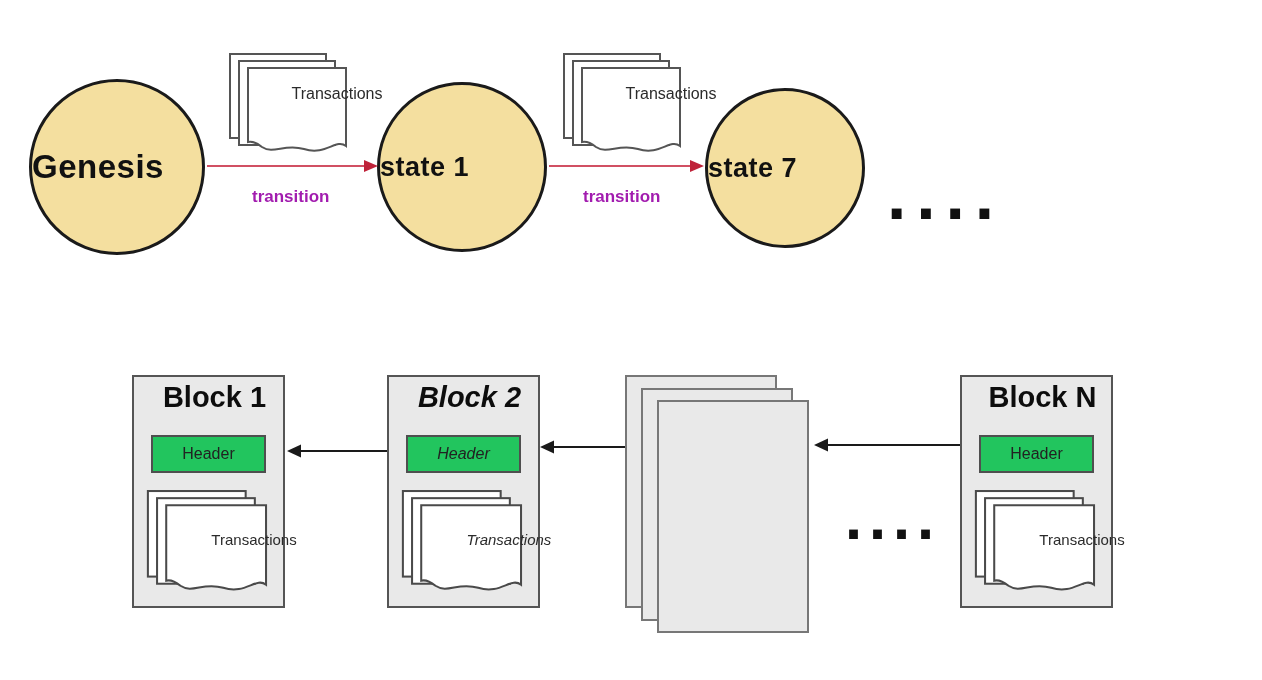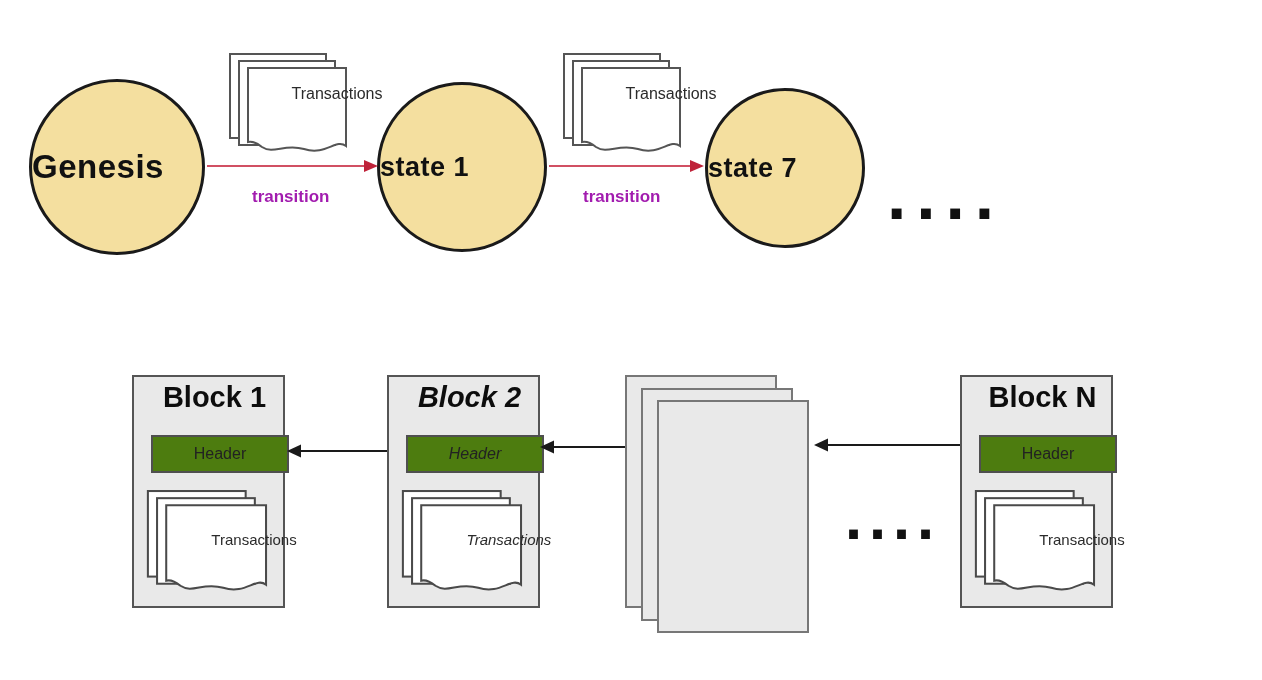--- a/index.html
+++ b/index.html
@@ -50,22 +50,22 @@
     position:absolute;top:375px;width:153px;height:233px;
     background:#e9e9e9;border:2px solid #555;
     box-sizing:border-box;
     padding-left:12px;
   }
   .block-title{
     margin-top:4px;text-align:center;
     font-weight:bold;font-size:29px;color:#0d0d0d;
   }
   .header-box{
-    position:absolute;left:17px;top:58px;width:138px;height:38px;
-    background:#4d7c0f;border:2px solid #4f4f4f;
+    position:absolute;left:17px;top:58px;width:115px;height:38px;
+    background:#22c55e;border:2px solid #4f4f4f;
     box-sizing:border-box;
     display:flex;align-items:center;justify-content:center;
   }
   .header-box span{font-size:16px;color:#222;}
   .block .doc{left:7px;top:112px;}
   
   .stack-page{
     position:absolute;width:152px;height:233px;
     background:#e9e9e9;border:2px solid #777;
     box-sizing:border-box;

